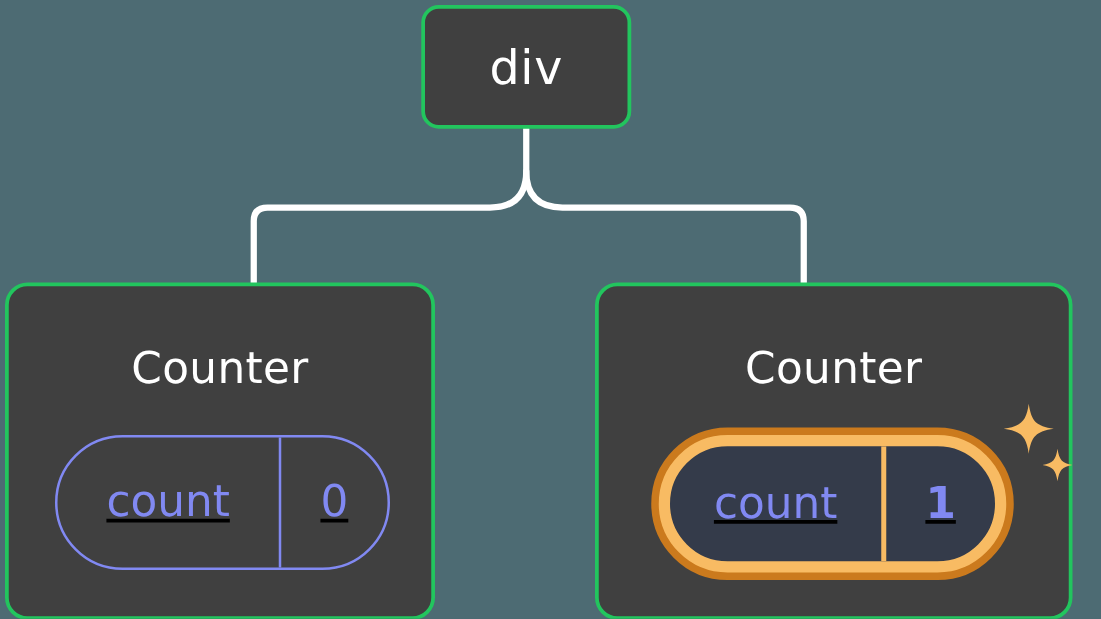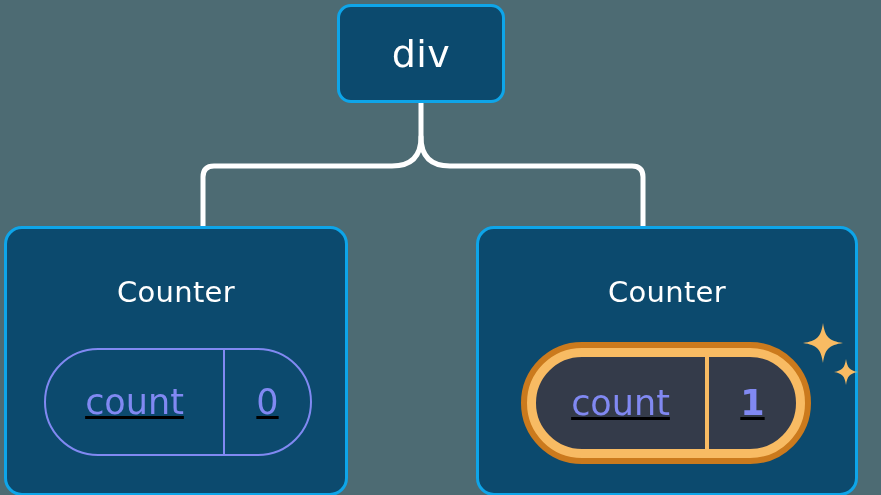--- a/index.html
+++ b/index.html
@@ -26,22 +26,22 @@
     top: 0;
     width: 881px;
     height: 495px;
     pointer-events: none;
   }
 
   
   .node {
     position: absolute;
     box-sizing: border-box;
-    background: #0c4a6e;
-    border: 3px solid #0ea5e9;
+    background: #404040;
+    border: 3px solid #22c55e;
     border-radius: 18px;
   }
   #node-div {
     left: 337px;
     top: 4px;
     width: 168px;
     height: 99px;
     border-radius: 14px;
     display: flex;
     align-items: center;
@@ -67,21 +67,21 @@
     height: 270px;
   }
 
   .node-title {
     position: absolute;
     left: 0;
     right: 0;
     top: 49px;
     text-align: center;
     color: #ffffff;
-    font-size: 29px;
+    font-size: 35px;
     line-height: 1;
     letter-spacing: 0.3px;
   }
 
   
   .pill {
     position: absolute;
     box-sizing: border-box;
     display: flex;
     align-items: stretch;

